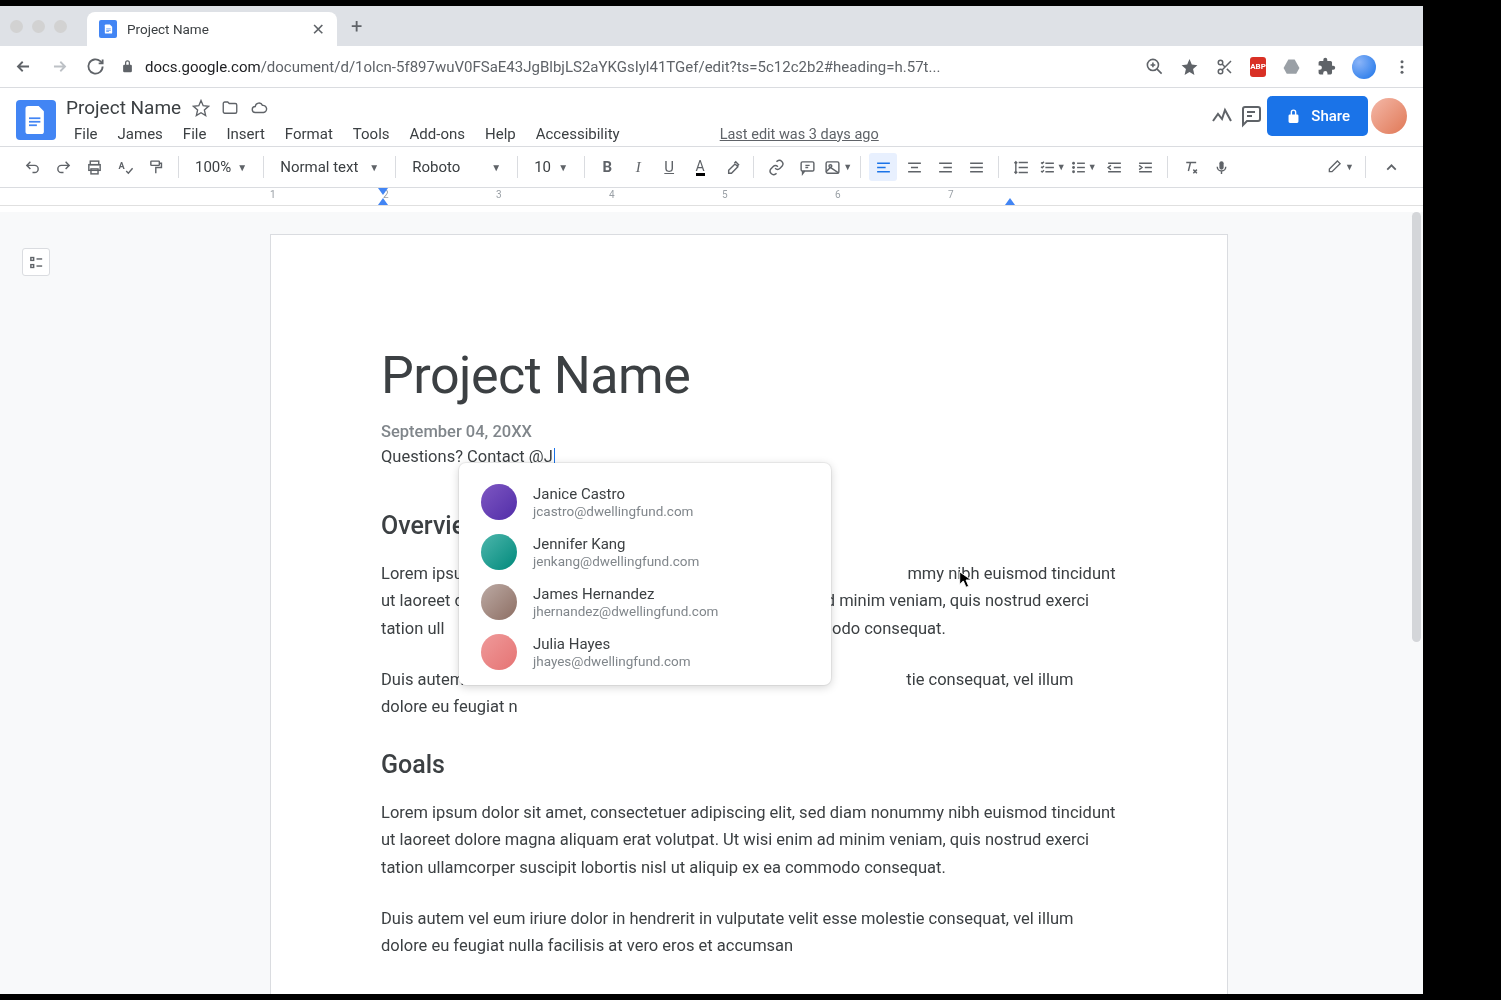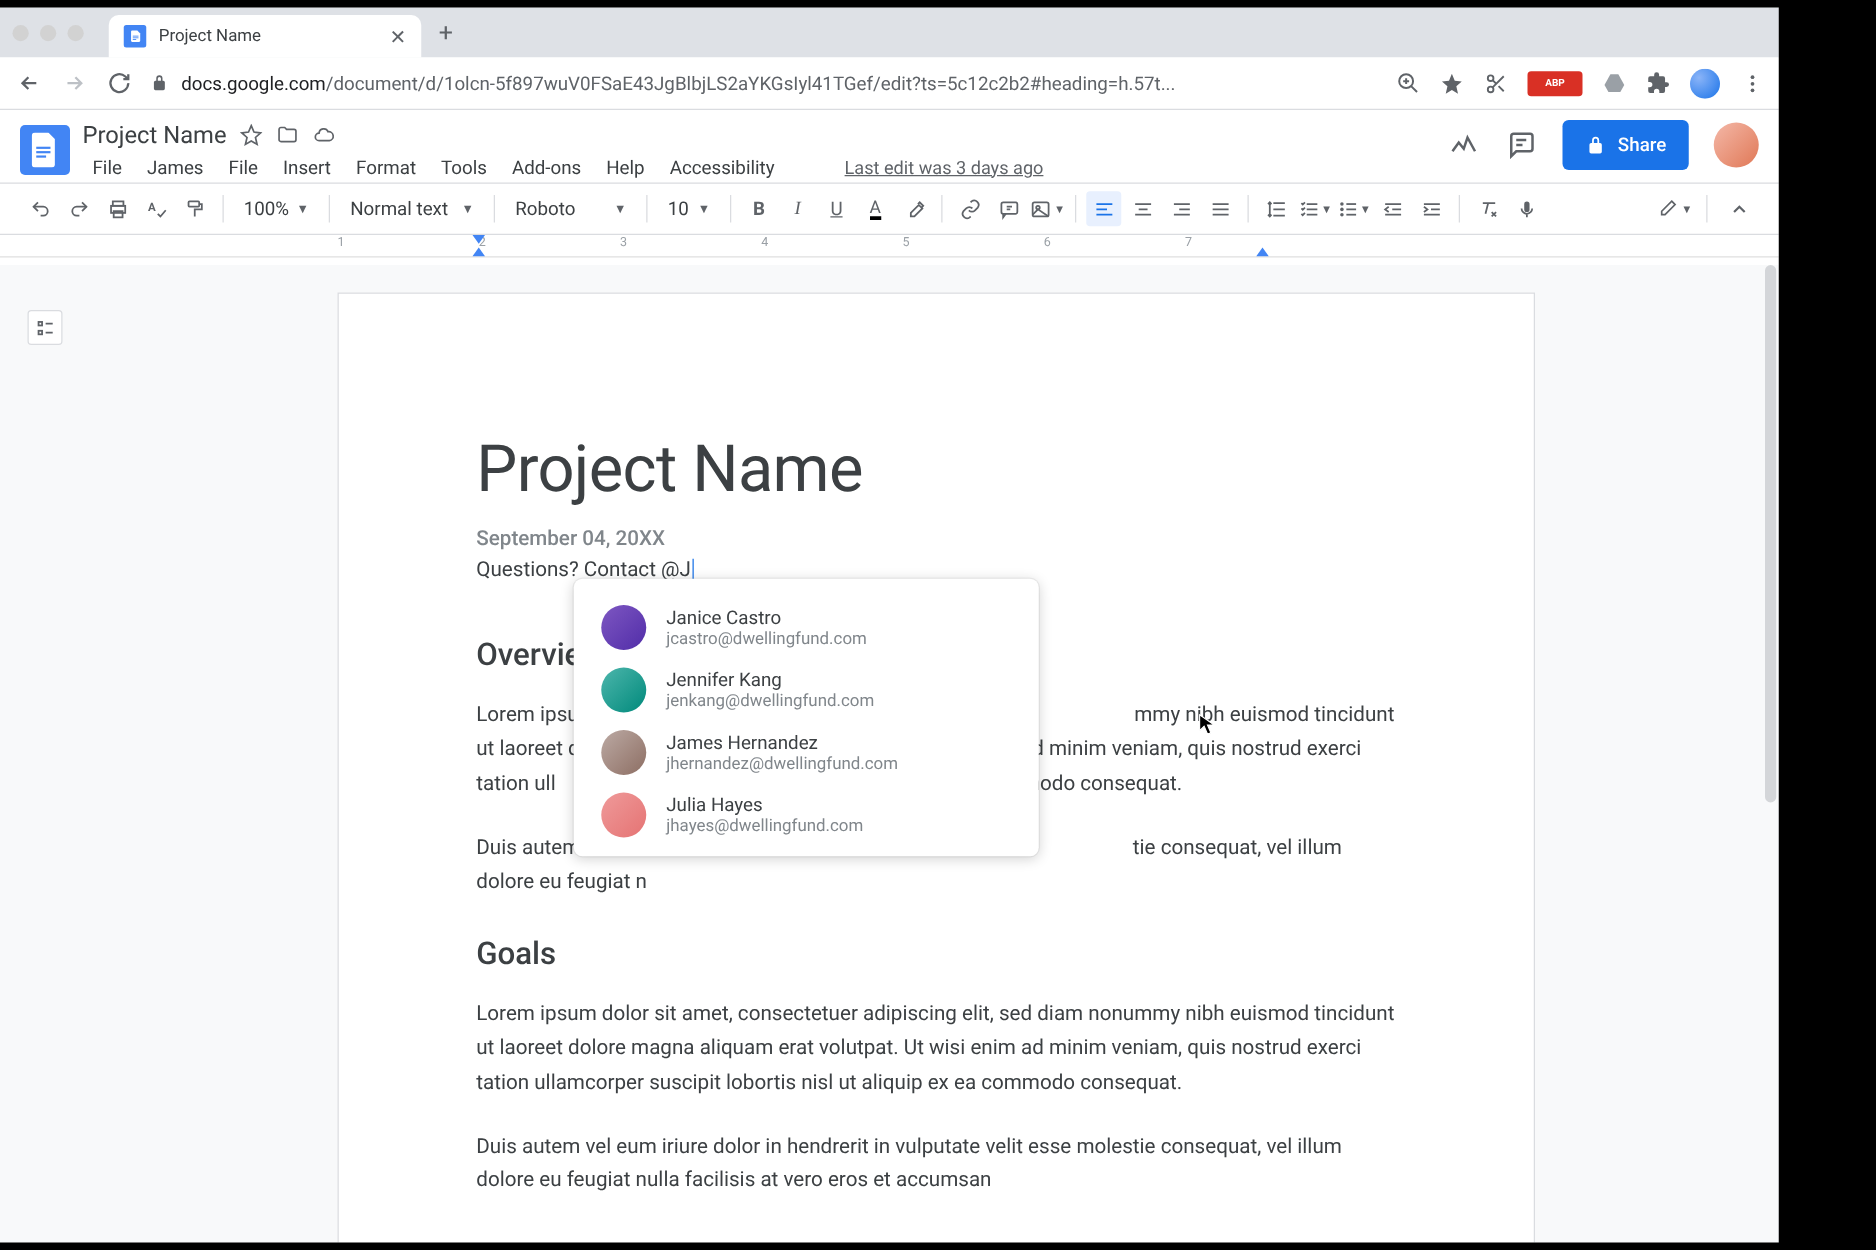--- a/index.html
+++ b/index.html
@@ -26,35 +26,35 @@
 .new-tab { color: #5f6368; font-size: 20px; margin-left: 14px; cursor: pointer; }
 
 .addr-bar { height: 42px; background: #fff; border-bottom: 1px solid #dadce0; display: flex; align-items: center; padding: 12px 12px; gap: 14px; }
 .nav-btn { width: 22px; height: 22px; display: flex; align-items: center; justify-content: center; color: #5f6368; cursor: pointer; }
 .nav-btn.disabled { color: #bdc1c6; }
 .url { flex: 1; font-size: 15px; color: #5f6368; display: flex; align-items: center; gap: 10px; }
 .url .lock { width: 15px; }
 .url .dark { color: #202124; }
 .ext-icons { display: flex; gap: 16px; align-items: center; }
 .ext-ic { width: 19px; height: 19px; display: flex; align-items: center; justify-content: center; color: #5f6368; }
-.abp { background: #d93025; color: #fff; font-size: 8px; font-weight: bold; border-radius: 3px; width: 44px; height: 20px; display:flex; align-items:center; justify-content:center;}
+.abp { background: #d93025; color: #fff; font-size: 8px; font-weight: bold; border-radius: 3px; width: 16px; height: 20px; display:flex; align-items:center; justify-content:center;}
 .prof-pic { width: 24px; height: 24px; border-radius: 50%; background: #e8eaed; background-image: radial-gradient(circle at 30% 30%, #8ab4f8, #1a73e8); }
 
 
 .docs-header { background: #fff; padding: 8px 16px 0 16px; display: flex; align-items: flex-start; }
 .docs-logo { width: 40px; height: 40px; background: #4285f4; border-radius: 4px; display: flex; align-items: center; justify-content: center; margin-right: 10px; margin-top: 4px; }
 .docs-logo svg { width: 22px; height: 28px; }
 .title-area { flex: 1; }
 .title-row { display: flex; align-items: center; gap: 11px; }
 .doc-title { font-size: 19px; color: #3c4043; }
 .title-ic { width: 18px; height: 18px; color: #5f6368; display:flex; align-items:center; justify-content:center; }
 .menu-row { display: flex; gap: 4px; margin-top: 3px; align-items:center; }
 .menu-item { font-size: 15px; color: #3c4043; padding: 3px 8px; cursor: pointer; border-radius: 3px; }
-.last-edit { font-size: 14.5px; color: #5f6368; text-decoration: underline; margin-left: 44px; cursor:pointer;}
-.hdr-right { display: flex; align-items: center; gap: 20px; }
+.last-edit { font-size: 14.5px; color: #5f6368; text-decoration: underline; margin-left: 88px; cursor:pointer;}
+.hdr-right { display: flex; align-items: center; gap: 3px; }
 .hdr-ic { width: 26px; height: 26px; color: #5f6368; display:flex; align-items:center; justify-content:center; cursor:pointer; }
 .share-btn { background: #1a73e8; color: #fff; border-radius: 5px; height: 40px; padding: 0 18px; display: flex; align-items: center; gap: 9px; font-size: 15px; font-weight: 500; cursor: pointer; }
 .avatar { width: 36px; height: 36px; border-radius: 50%; background: linear-gradient(135deg,#f4b8a8,#e07856); }
 
 
 .toolbar { height: 42px; border-top: 1px solid #dadce0; border-bottom: 1px solid #dadce0; background: #fff; display: flex; align-items: center; padding: 0 18px; gap: 3px; }
 .tb-btn { width: 28px; height: 28px; display: flex; align-items: center; justify-content: center; color: #5f6368; cursor: pointer; border-radius: 3px; }
 .tb-btn.active { background: #e8f0fe; color:#1a73e8; }
 .tb-sep { width: 1px; height: 22px; background: #dadce0; margin: 0 5px; }
 .tb-dd { display: flex; align-items: center; gap: 6px; padding: 0 8px; font-size: 15px; color: #3c4043; cursor: pointer; }

